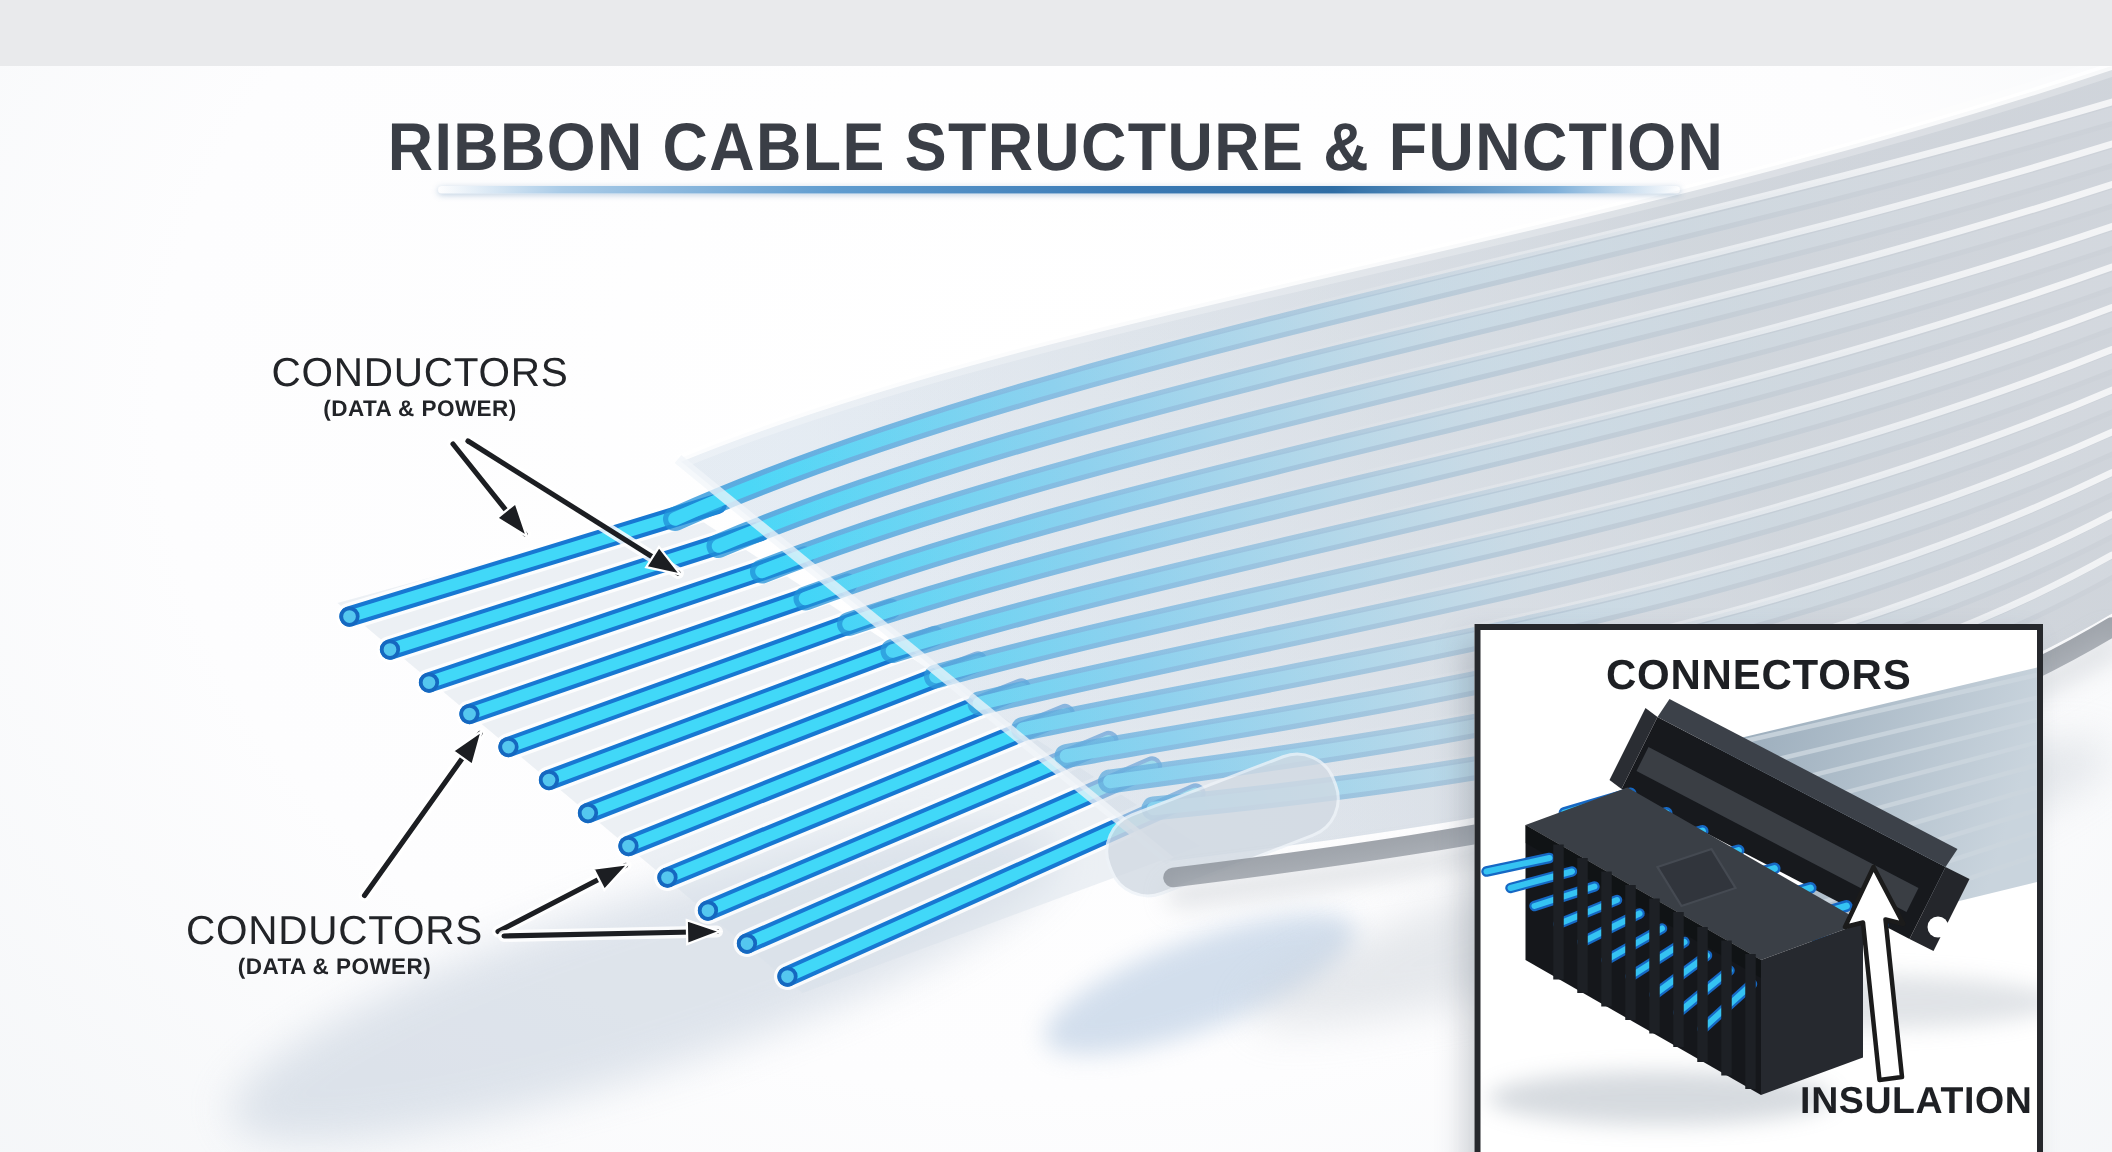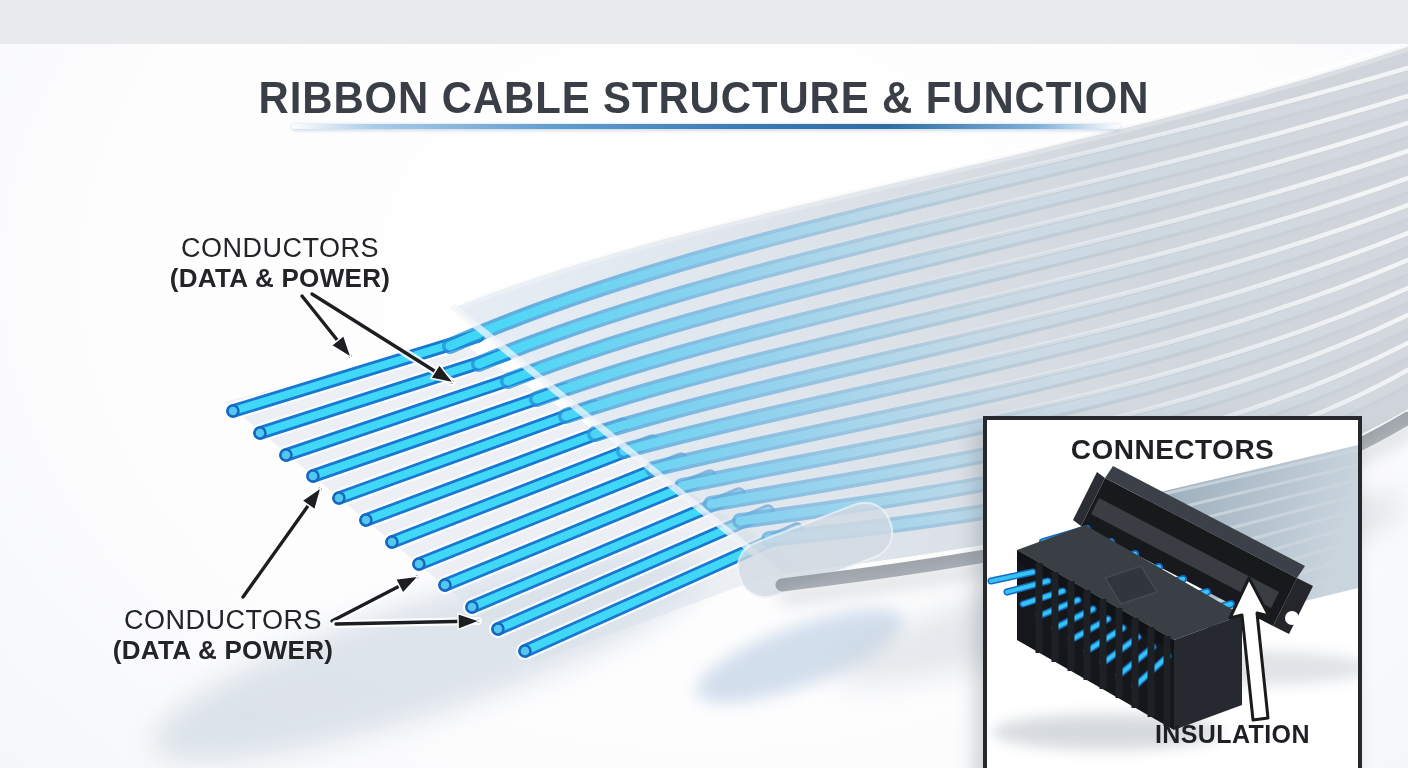--- a/index.html
+++ b/index.html
@@ -17,35 +17,35 @@
   }
   .title-underline{
     position:absolute;left:292px;top:80px;width:828px;height:5px;border-radius:3px;z-index:4;
     background:linear-gradient(90deg,
       rgba(140,180,220,0) 0%, #a9cbe7 10%, #5f9ccf 32%, #3a7ab5 55%,
       #2e6da4 72%, #7fb0d9 90%, rgba(160,195,228,0) 100%);
     box-shadow:0 1px 4px rgba(70,120,170,.35);
   }
   .callout{position:absolute;z-index:4;text-align:center;color:#222428;line-height:1.15;}
   .callout .l1{display:block;font-size:27px;font-weight:400;letter-spacing:.5px;}
-  .callout .l2{display:block;font-size:26px;font-weight:600;letter-spacing:.3px;}
+  .callout .l2{display:block;font-size:15px;font-weight:600;letter-spacing:.3px;}
   #callout-top{left:130px;top:189px;width:300px;}
   #callout-bottom{left:73px;top:561px;width:300px;}
   .inset{
     position:absolute;left:983px;top:372px;width:379px;height:395px;z-index:3;
     box-sizing:border-box;border:4px solid #26282c;background:#ffffff;
     box-shadow:-8px 10px 18px rgba(100,110,122,.30);
   }
   .inset svg{position:absolute;left:0;top:0;}
   .inset-title{
     position:absolute;left:0;top:14px;width:100%;text-align:center;z-index:2;
     font-size:28px;font-weight:700;letter-spacing:.5px;color:#1e2024;
   }
   .inset-insulation{
-    position:absolute;left:168px;top:300px;width:200px;text-align:left;z-index:2;
+    position:absolute;left:168px;top:300px;width:200px;text-align:right;z-index:2;
     font-size:25px;font-weight:700;letter-spacing:.4px;color:#1e2024;
   }
 </style>
 </head>
 <body>
 
 <div id="canvas">
 
   <svg id="main-art" width="1408" height="768" viewBox="0 0 1408 768">
     <defs>

